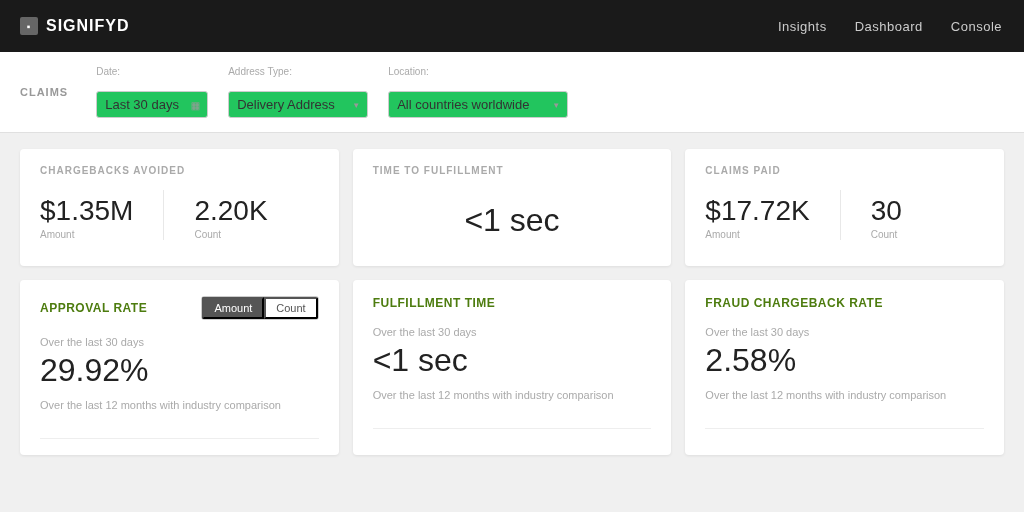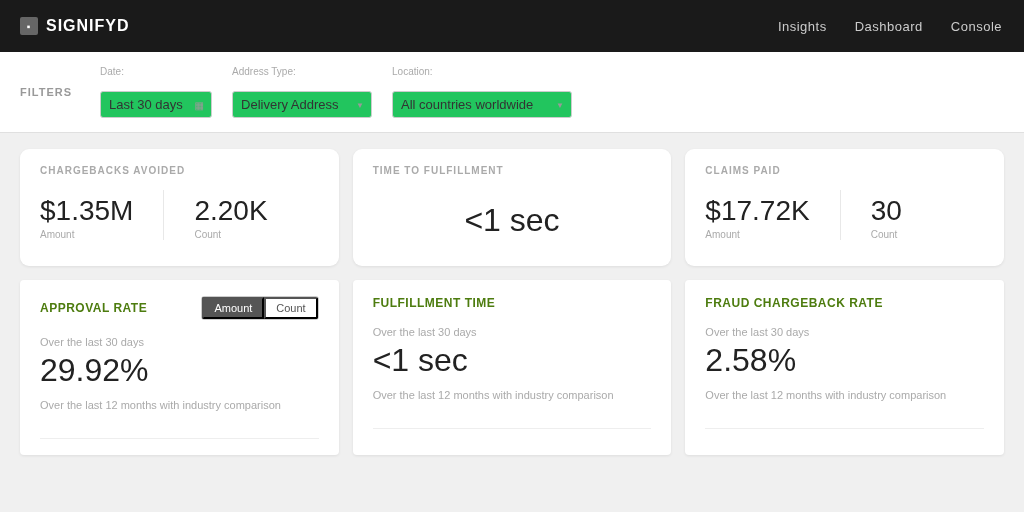--- a/index.html
+++ b/index.html
@@ -120,21 +120,21 @@
     }
 
     
     .cards-row {
       display: flex;
       gap: 14px;
     }
 
     .metric-card {
       background: white;
-      border-radius: 9px;
+      border-radius: 4px;
       padding: 16px 20px;
       flex: 1;
       box-shadow: 0 1px 3px rgba(0,0,0,0.08);
       overflow: hidden;
     }
 
     .metric-card-title {
       font-size: 10px;
       font-weight: bold;
       color: #aaa;
@@ -275,21 +275,21 @@
     <span>SIGNIFYD</span>
   </div>
   <nav class="nav">
     <span class="nav-item">Insights</span>
     <span class="nav-item">Dashboard</span>
     <span class="nav-item">Console</span>
   </nav>
 </header>
 
 <div class="filters-bar">
-  <span class="filters-label">FILTERS</span>
+  <span class="filters-label">CLAIMS</span>
 
   <div class="filter-group">
     <span class="filter-label-sm">Date:</span>
     <div class="filter-date-wrap">
       <select class="filter-select">
         <option>Last 30 days</option>
       </select>
     </div>
   </div>
 

